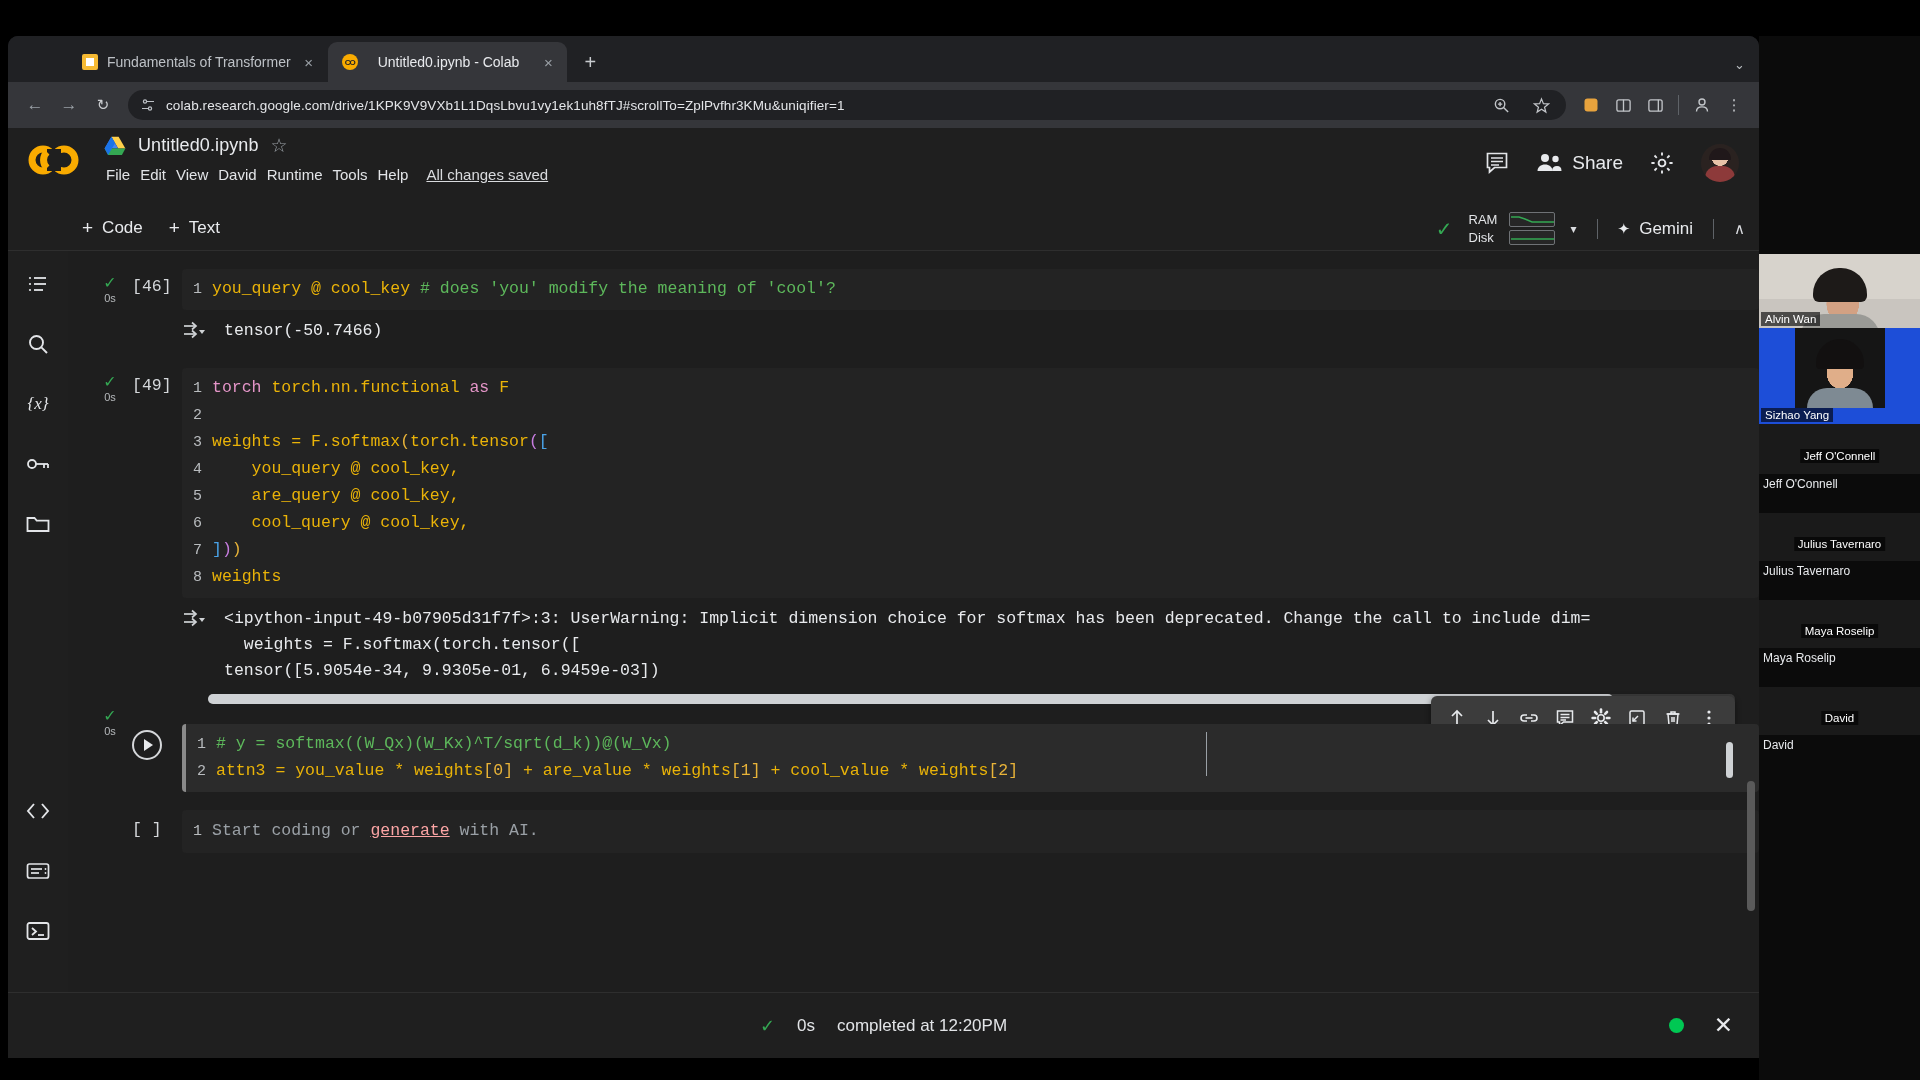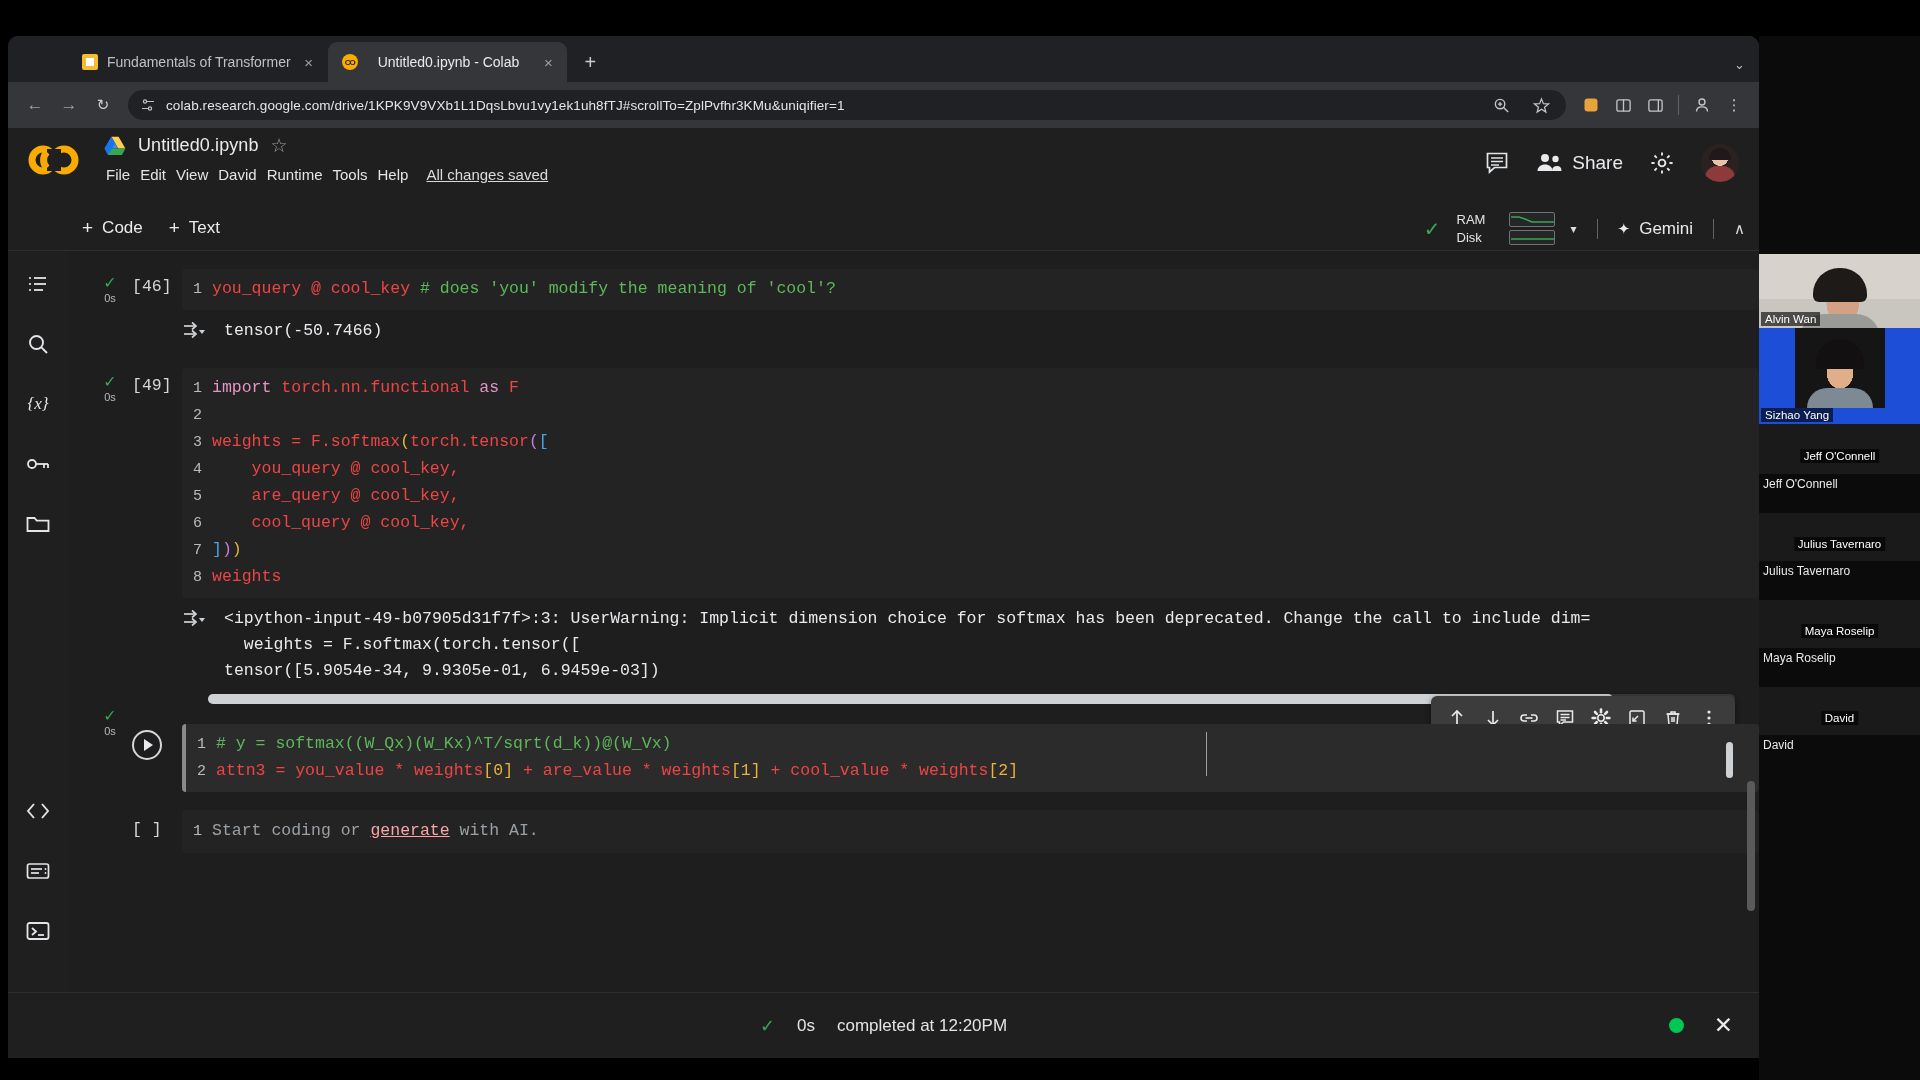--- a/index.html
+++ b/index.html
@@ -138,21 +138,21 @@
     gap: 26px; border-bottom: 1px solid #2e2e2e;
   }
   .tb-add { display:flex; align-items:center; gap: 9px; font-size: 17px; color:#e8eaed; }
   .tb-plus { font-size: 19px; font-weight: 300; }
   .toolbar-right {
     position:absolute; right: 14px; top:0; height:45px;
     display:flex; align-items:center; gap: 16px;
   }
   .tb-check { color:#34a853; font-size: 20px; }
   .res-meter { display:flex; flex-direction:column; gap: 3px; }
-  .res-line { display:flex; align-items:flex-start; gap: 20px; }
+  .res-line { display:flex; align-items:flex-start; gap: 8px; }
   .res-label { font-size: 13px; color:#e2e4e7; width: 32px; }
   .res-spark {
     width: 46px; height: 15px; border: 1px solid #6f7276; border-radius: 2px;
     position:relative; overflow:hidden; background:#262626;
   }
   .res-spark svg { position:absolute; left:0; top:0; }
   .caret-dn { color:#dadce0; font-size: 12px; }
   .gemini-btn { display:flex; align-items:center; gap: 9px; color:#e8eaed; font-size: 17px; }
   .gem-spark { font-size: 15px; }
   .chev-up { color:#dadce0; font-size: 15px; }
@@ -199,21 +199,21 @@
   .code-box.active { background:#2b2b2b; border-left: 4px solid #8a8a8a; margin-left:86px; }
   .code-line {
     display:flex; align-items:baseline;
     font-family:"Liberation Mono", monospace; font-size: 16.5px; line-height: 26px;
     white-space: pre;
   }
   .ln {
     width: 30px; flex:0 0 30px; text-align:right; padding-right:10px;
     color:#b9bcbf; font-size: 15px; user-select:none;
   }
-  .ctxt { color:#ef4444; }
+  .ctxt { color:#eab308; }
   .k-kw { color:#e495c8; }
   .k-cm { color:#5db85b; }
   .k-br1 { color:#e8b339; }
   .k-br2 { color:#4aa3e8; }
   .k-br3 { color:#c77de0; }
   .k-num { color:#e8b339; }
 
   .out-row { display:flex; gap: 16px; margin-left: 86px; padding: 8px 0 4px 0; }
   .out-icon { width: 26px; flex:0 0 26px; color:#cfd2d5; padding-top:2px; }
   .out-text {
@@ -596,21 +596,21 @@
 
         <div class="cell" style="margin-top:18px;">
           <div class="cell-gutter">
             <span class="gut-check">✓</span>
             <span class="gut-time">0s</span>
           </div>
           <div class="exec-count">[49]</div>
           <div class="code-box">
             <div class="code-line">
               <span class="ln">1</span>
-              <span><span class="k-kw">import</span><span class="ctxt"> torch.nn.functional </span><span class="k-kw">as</span><span class="ctxt"> F</span></span>
+              <span><span class="k-kw">torch</span><span class="ctxt"> torch.nn.functional </span><span class="k-kw">as</span><span class="ctxt"> F</span></span>
             </div>
             <div class="code-line">
               <span class="ln">2</span>
               <span class="ctxt"> </span>
             </div>
             <div class="code-line">
               <span class="ln">3</span>
               <span><span class="ctxt">weights = F.softmax</span><span class="k-br1">(</span><span class="ctxt">torch.tensor</span><span class="k-br3">(</span><span class="k-br2">[</span></span>
             </div>
             <div class="code-line">

